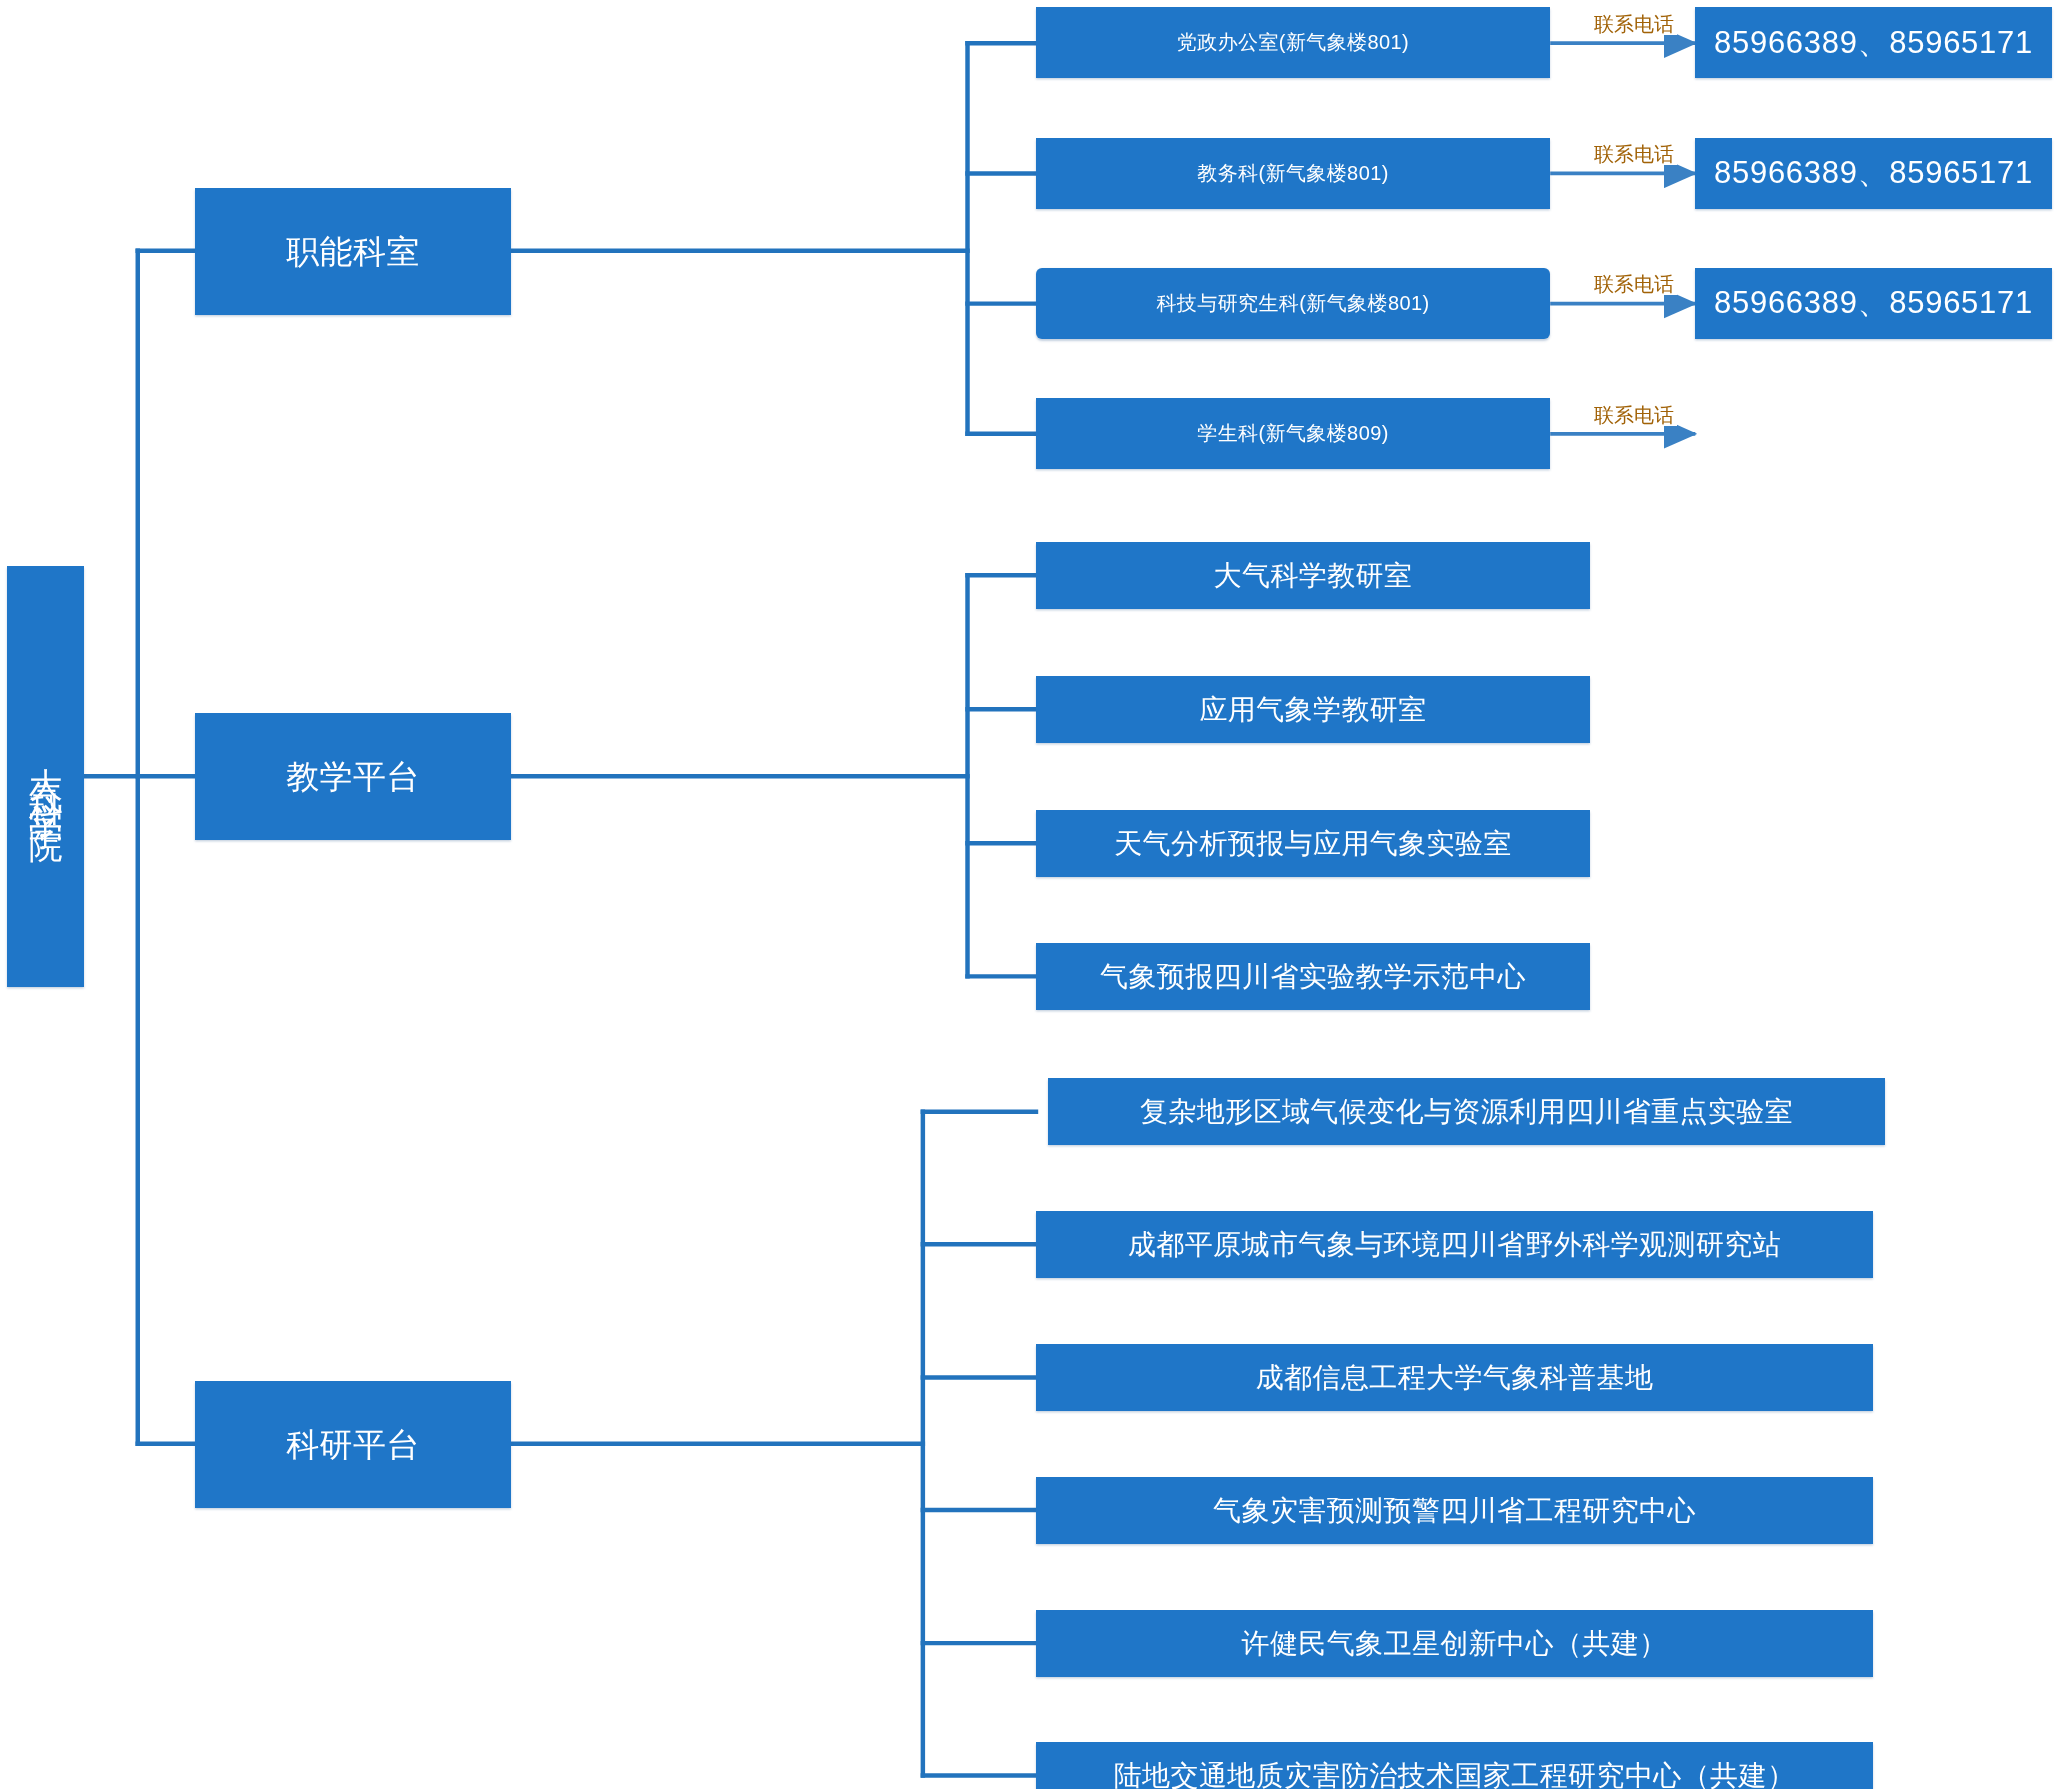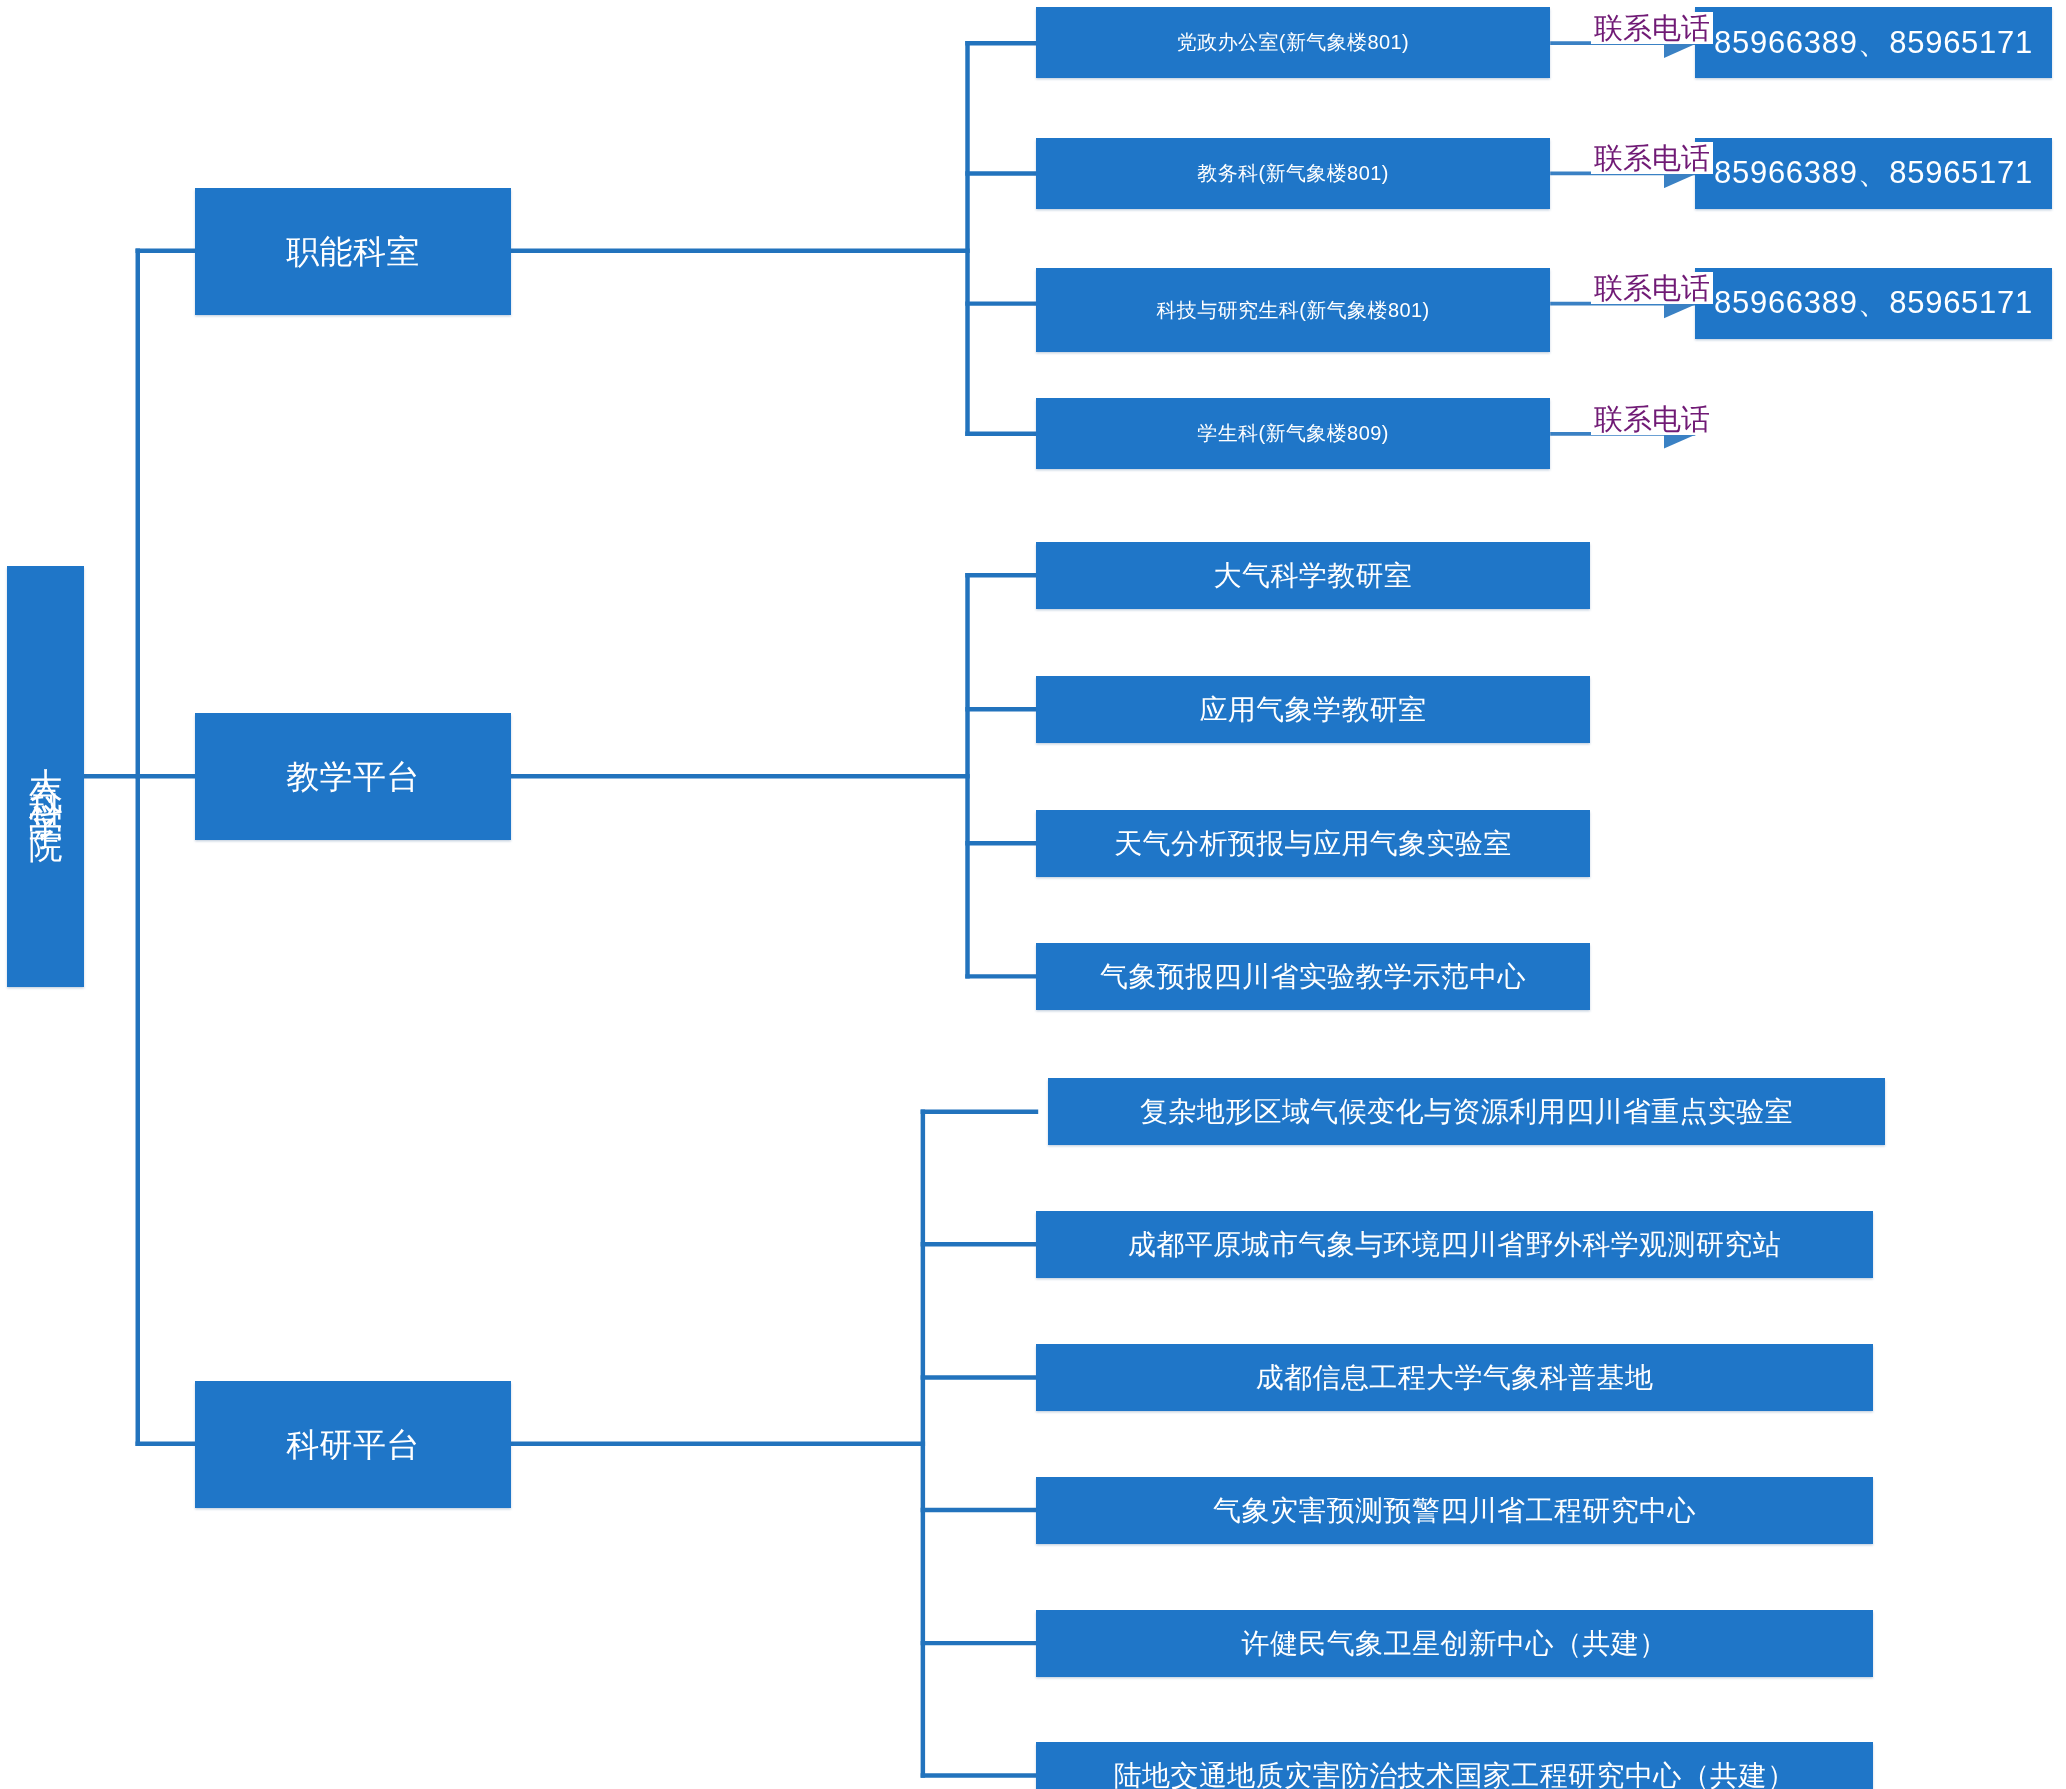--- a/index.html
+++ b/index.html
@@ -46,23 +46,23 @@
     font-size: 34px;
   }
   .node.level1 { font-size: 33px; }
   .node.dept   { font-size: 20px; }
   .node.phone  { font-size: 31px; letter-spacing: 0.7px; }
   .node.teach  { font-size: 28px; }
   .node.res    { font-size: 28px; }
 
   .edge-label {
     position: absolute;
-    color: #701a75;
+    color: #a16207;
     background: #ffffff;
-    font-size: 29px;
+    font-size: 20px;
     line-height: 1;
     padding: 1.5px 3px;
     white-space: nowrap;
     text-align: center;
   }
 </style>
 </head>
 <body>
 
 <div id="chart">
@@ -142,21 +142,21 @@
   <div class="node dept" style="left:1036px; top:138px; width:514px; height:71px;">
     <span>教务科(新气象楼801)</span>
   </div>
   <div class="node phone" style="left:1695px; top:138px; width:357px; height:71px;">
     <span>85966389、85965171</span>
   </div>
   <div class="edge-label" style="left:1591px; top:142px;">
     <span>联系电话</span>
   </div>
 
-  <div class="node dept" style="left:1036px; top:268px; width:514px; height:84px;">
+  <div class="node dept" style="left:1036px; top:268px; width:514px; height:71px;border-radius:6px;">
     <span>科技与研究生科(新气象楼801)</span>
   </div>
   <div class="node phone" style="left:1695px; top:268px; width:357px; height:71px;">
     <span>85966389、85965171</span>
   </div>
   <div class="edge-label" style="left:1591px; top:272px;">
     <span>联系电话</span>
   </div>
 
   <div class="node dept" style="left:1036px; top:398px; width:514px; height:71px;">

